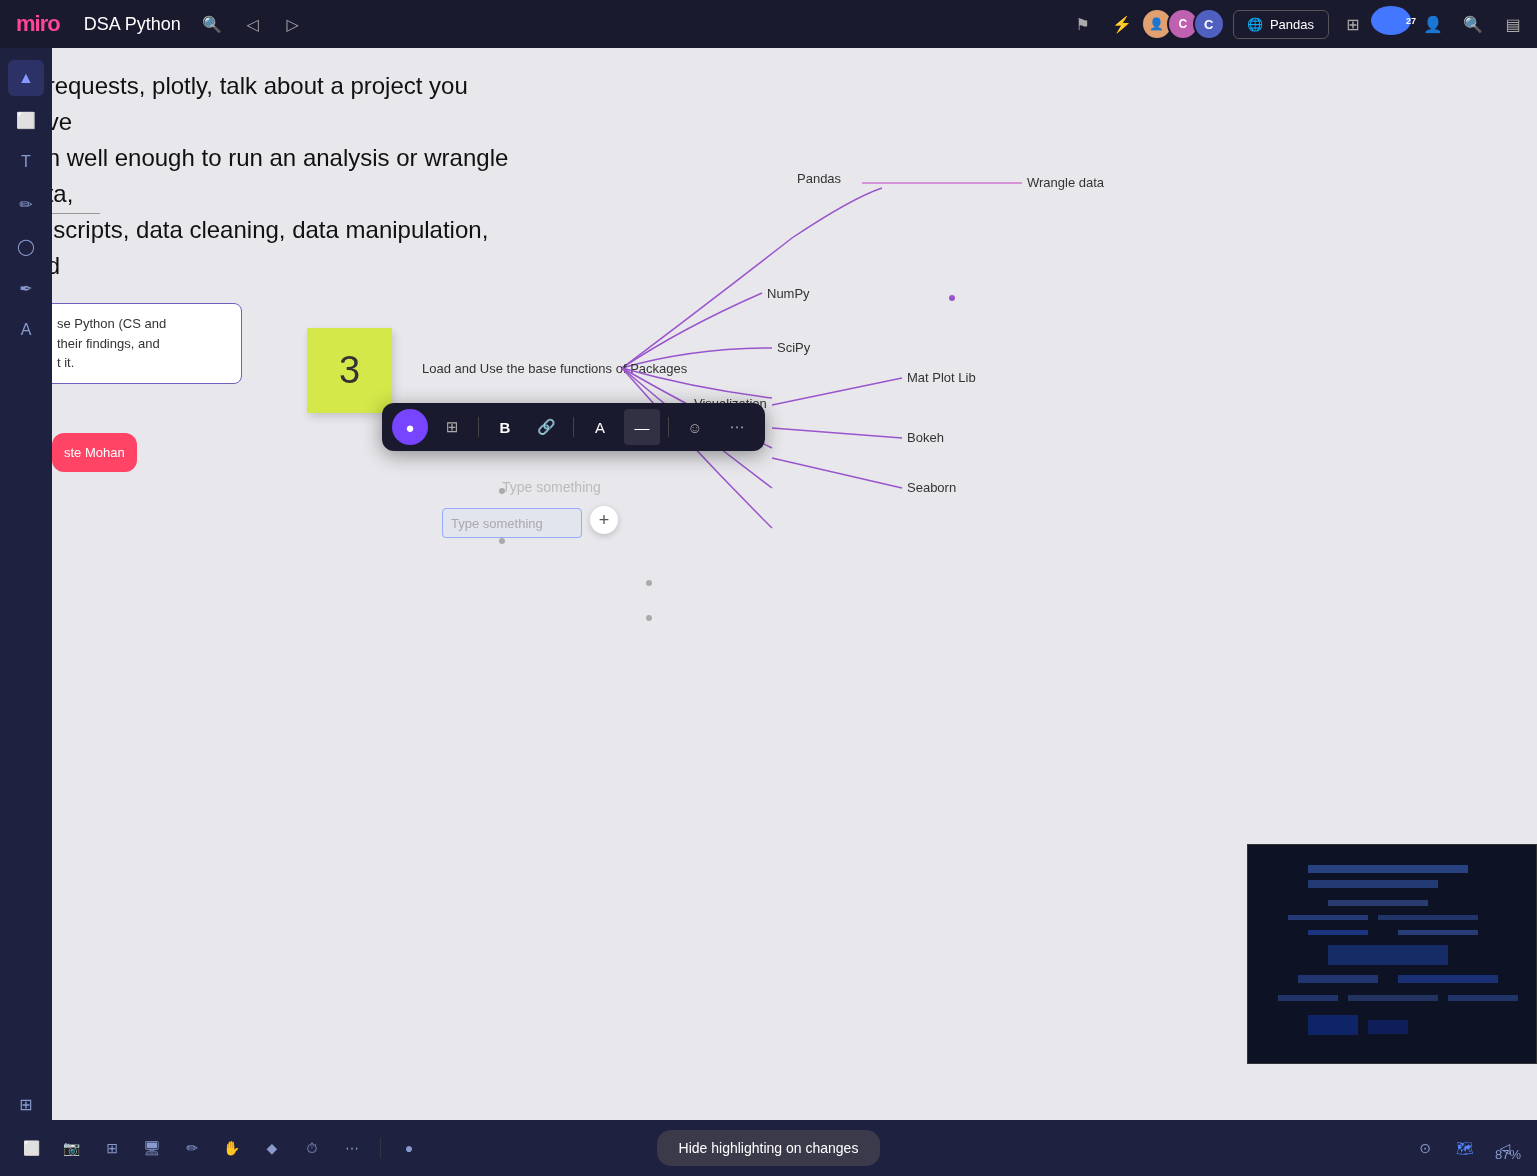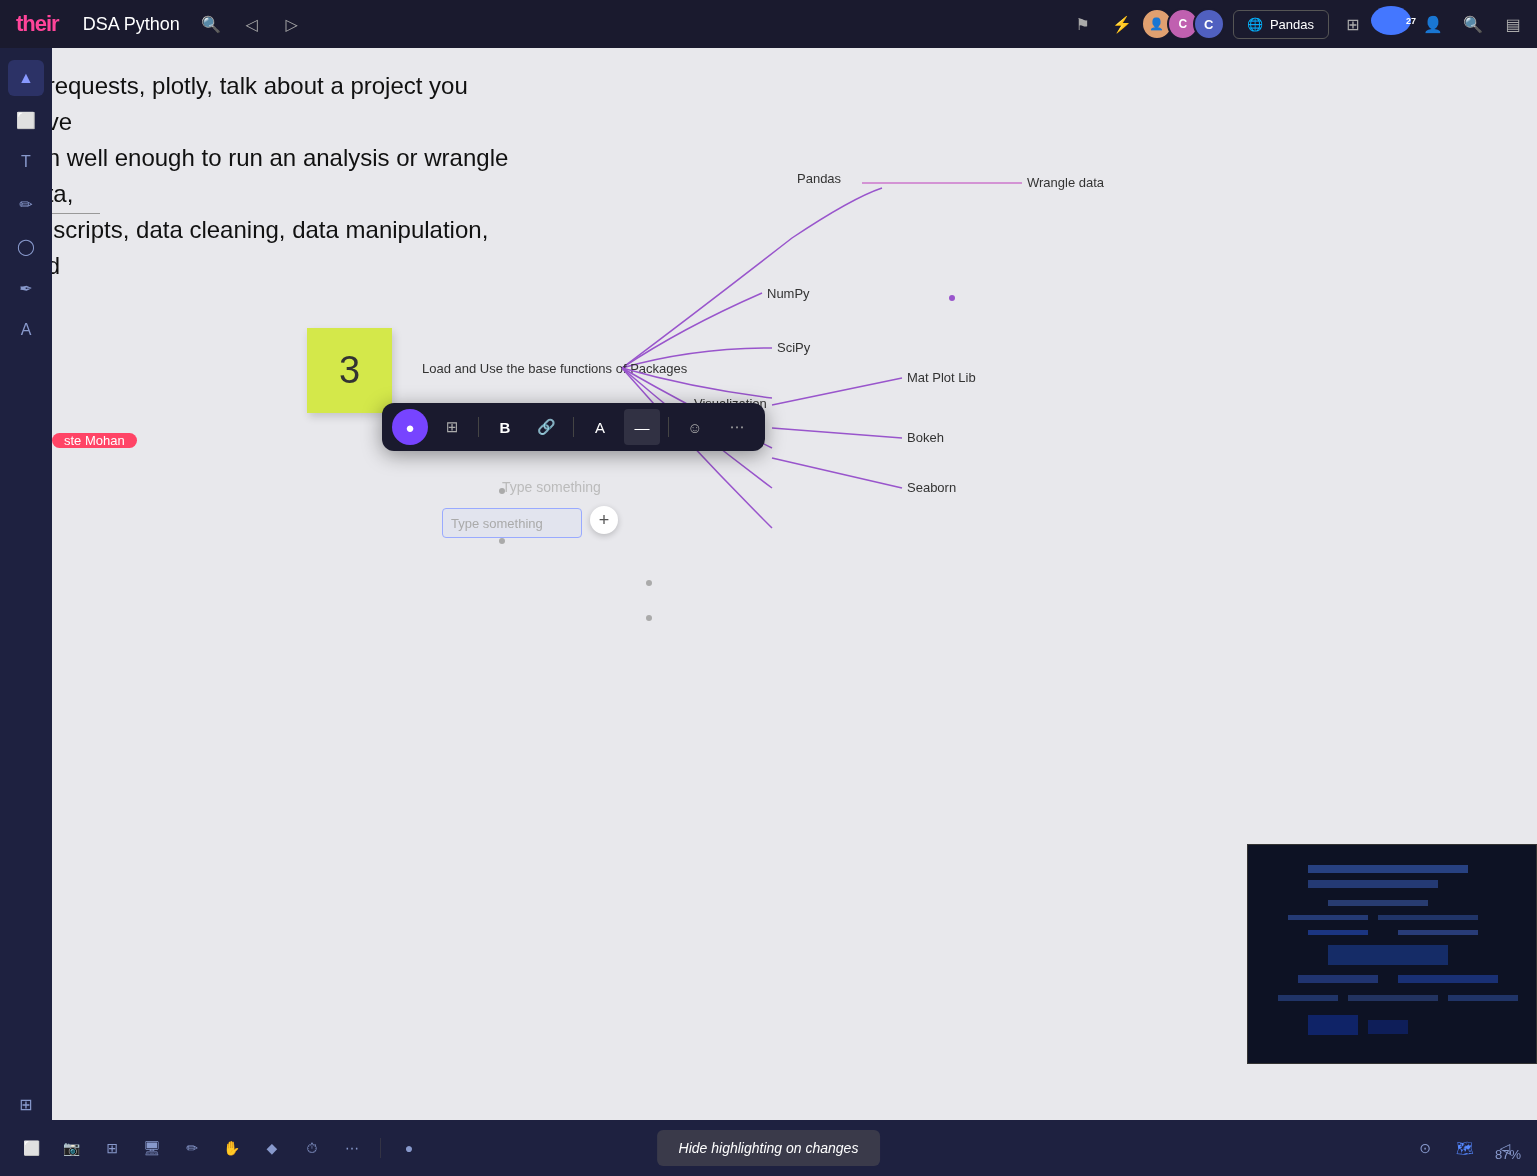--- a/index.html
+++ b/index.html
@@ -207,21 +207,21 @@
       box-shadow: 2px 4px 8px rgba(0,0,0,0.15);
     }
 
     
     .red-tag {
       position: absolute;
       top: 385px;
       left: 0px;
       background: #ff4466;
       color: #fff;
-      padding: 0 12px;
+      padding: 12px 12px;
       border-radius: 12px;
       font-size: 13px;
       font-weight: 500;
     }
 
     
     .text-bubble {
       position: absolute;
       top: 255px;
       left: -10px;
@@ -381,27 +381,26 @@
 
     
     .hide-highlight-btn {
       position: absolute;
       bottom: 10px;
       left: 50%;
       transform: translateX(-50%);
       background: #3a3a4a;
       color: #fff;
       border: none;
-      border-radius: 6px;
+      border-radius: 14px;
       padding: 10px 22px;
       font-size: 14px;
       cursor: pointer;
       white-space: nowrap;
       z-index: 200;
-      font-style: italic;
     }
 
     
     .zoom-indicator {
       position: absolute;
       bottom: 14px;
       right: 16px;
       color: #8899cc;
       font-size: 13px;
       font-weight: 500;
@@ -412,21 +411,21 @@
     
     .map-icon-btn {
       color: #5588ff;
     }
   </style>
 </head>
 <body>
 
 <div class="top-bar">
   <div class="top-bar-left">
-    <span class="miro-logo">their</span>
+    <span class="miro-logo">miro</span>
     <span class="board-title">DSA Python</span>
     <button class="top-bar-icon-btn">🔍</button>
     <button class="top-bar-icon-btn">◁</button>
     <button class="top-bar-icon-btn">▷</button>
   </div>
   <div class="top-bar-right">
     <button class="top-bar-icon-btn">⚑</button>
     <button class="top-bar-icon-btn">⚡</button>
     <div class="avatars">
       <div class="avatar avatar-1">👤</div>
@@ -465,20 +464,25 @@
 
   <div class="text-card">
     <div class="text-card-content">
       <div>p, requests, plotly, talk about a project you have</div>
       <div>hon well enough to run an analysis or wrangle data,</div>
       <div>on scripts, data cleaning, data manipulation, and</div>
     </div>
   </div>
   <div class="text-separator"></div>
 
+  <div class="text-bubble">
+    <div>se Python (CS and</div>
+    <div><span class="highlight">their findings,</span> and</div>
+    <div>t it.</div>
+  </div>
 
   <div class="sticky-note">
     <span>3</span>
   </div>
 
   <div class="red-tag">ste Mohan</div>
 
   <svg class="mindmap-svg" viewBox="0 0 900 500" style="position:absolute;top:60px;left:150px;width:900px;height:500px;overflow:visible;">
 
     <path d="M420,260 Q500,200 590,130 Q650,90 680,80" fill="none" stroke="#9955cc" stroke-width="1.5"></path>

